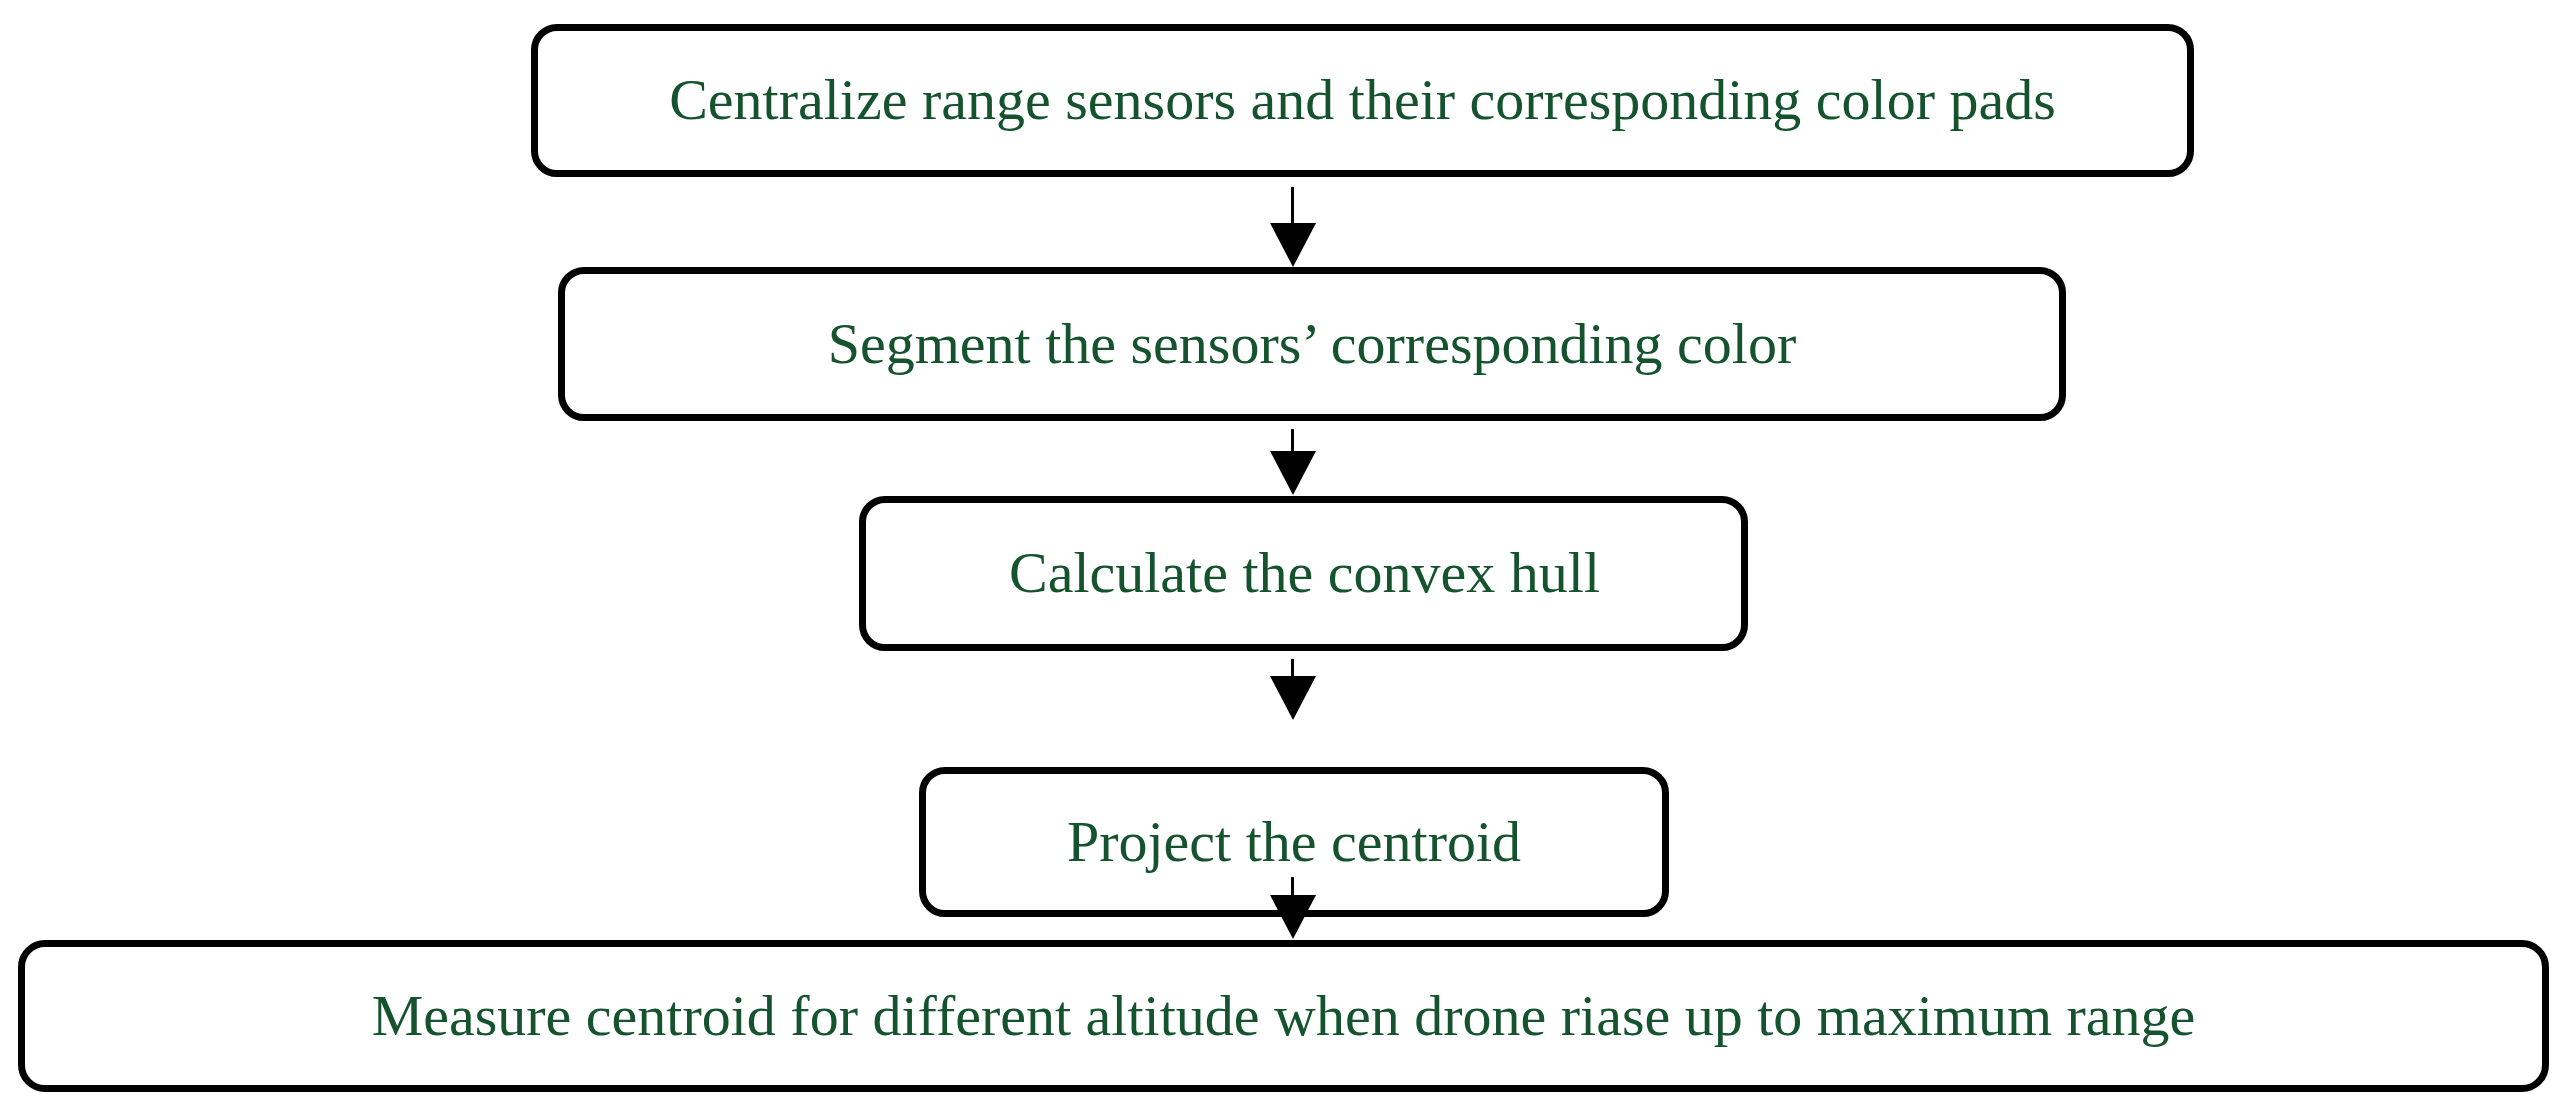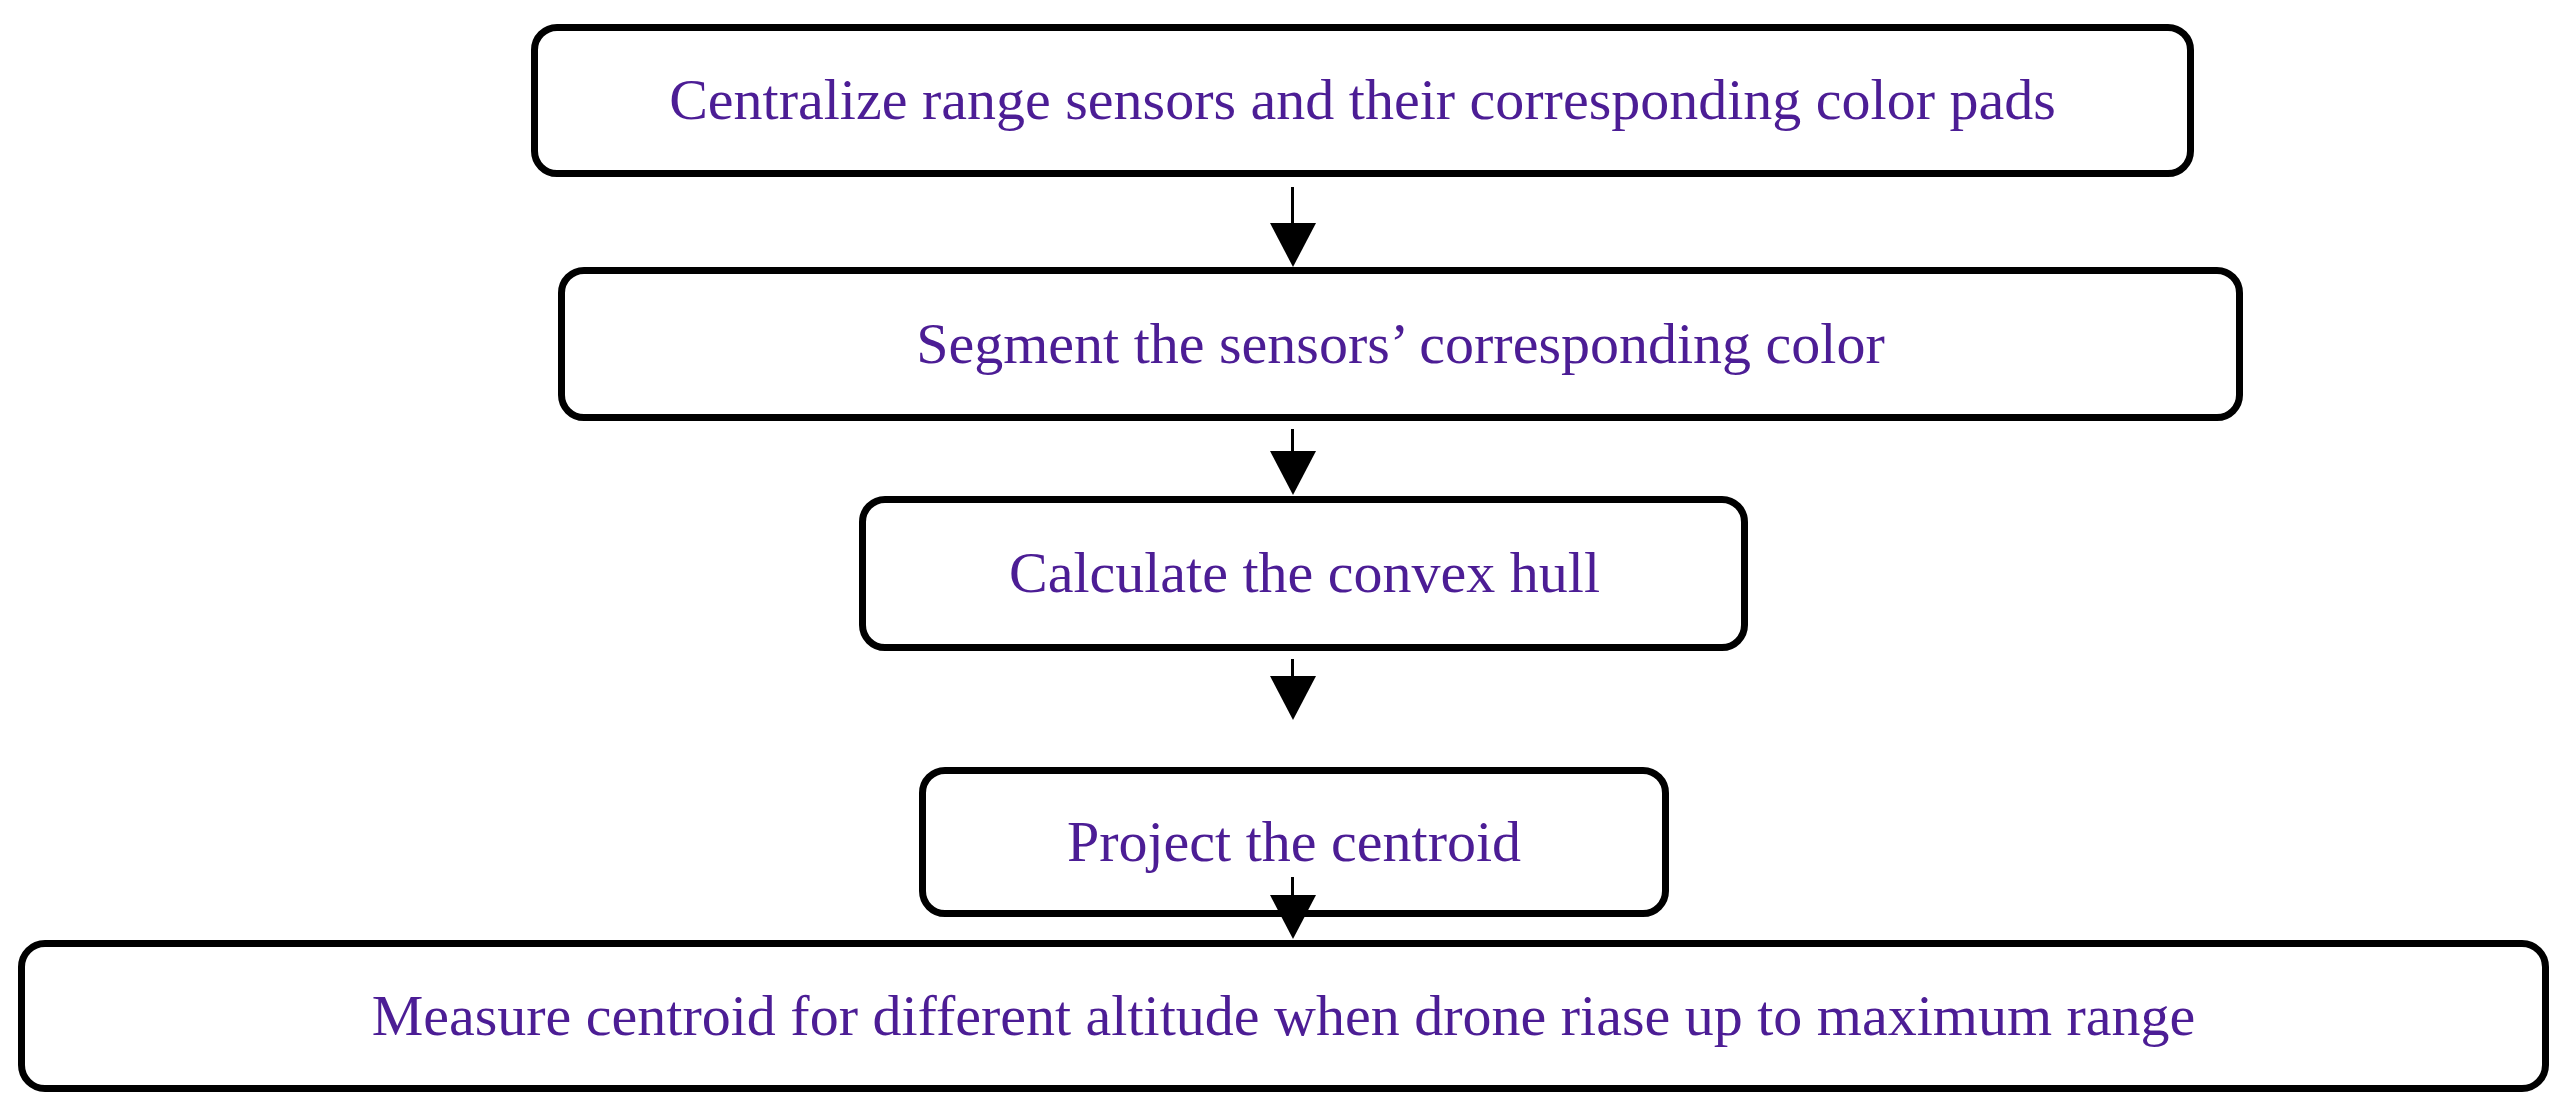--- a/index.html
+++ b/index.html
@@ -6,39 +6,39 @@
     margin: 0;
     padding: 0;
     background: #ffffff;
   }
   .canvas {
     position: relative;
     width: 2576px;
     height: 1113px;
     background: #ffffff;
     font-family: "Liberation Serif", "DejaVu Serif", serif;
-    color: #4c1d95;
+    color: #14532d;
     overflow: hidden;
   }
   .node {
     position: absolute;
     box-sizing: border-box;
     border: 7.3px solid #000000;
     border-radius: 26px;
     background: #ffffff;
     display: flex;
     align-items: center;
     justify-content: center;
     text-align: center;
     font-size: 58px;
     line-height: 1.15;
     padding: 0 24px;
   }
   #node-1 { left: 531px;  top: 24px;   width: 1663px; height: 153px; }
-  #node-2 { left: 558px;  top: 267px;  width: 1685px; height: 154px; }
+  #node-2 { left: 558px;  top: 267px;  width: 1508px; height: 154px; }
   #node-3 { left: 859px; top: 496px;  width: 889px; height: 155px; padding-left: 26px; }
   #node-4 { left: 919px; top: 719px;  width: 750px;  height: 150px; margin-top: 48px; }
   #node-5 { left: 18px;   top: 940px; width: 2531px; height: 152px; border-radius: 27px; }
 
   .arrow {
     position: absolute;
     width: 49px;
     margin-left: -24px;
     display: flex;
     flex-direction: column;

